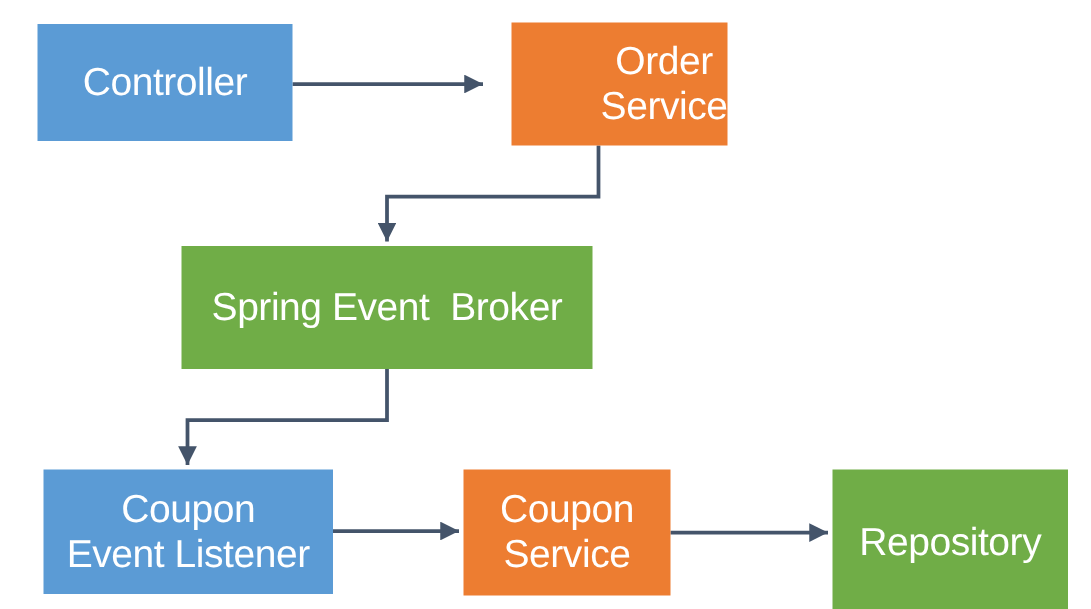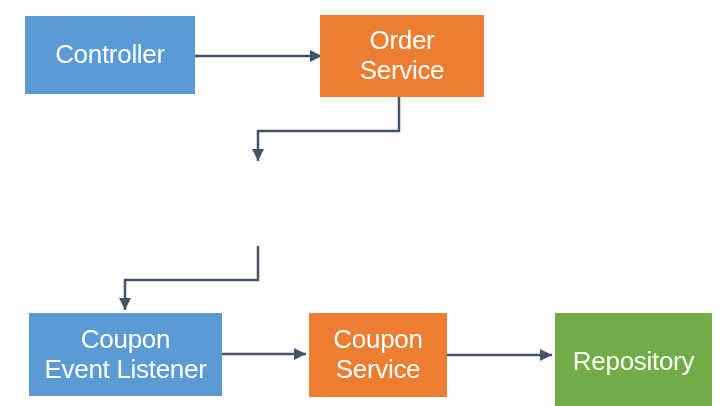--- a/index.html
+++ b/index.html
@@ -36,21 +36,21 @@
     line-height: 1.14;
     letter-spacing: -0.3px;
     text-align: center;
   }
 
   .node .label {
     white-space: pre-wrap;
   }
 
   #node-controller            { left: 25px;  top: 16px;  width: 170px; height: 78px; }
-  #node-order-service         { left: 320px; top: 15px;  width: 164px; height: 82px; }
+  #node-order-service         { left: 341px; top: 15px;  width: 144px; height: 82px; justify-content: flex-end; }
   #node-spring-event-broker   { left: 121px; top: 164px; width: 274px; height: 82px; }
   #node-coupon-event-listener { left: 29px;  top: 313px; width: 193px; height: 83px; }
   #node-coupon-service        { left: 309px; top: 313px; width: 138px; height: 84px; }
   #node-repository            { left: 555px; top: 313px; width: 157px; height: 98px; }
 </style>
 </head>
 <body>
 
 <div class="stage">
 
@@ -74,20 +74,23 @@
 
   <div class="node" id="node-controller" style="background-color: rgb(91, 155, 213);">
     <span class="label">Controller</span>
   </div>
 
   <div class="node" id="node-order-service" style="background-color: rgb(237, 125, 49);">
     <span class="label">Order
 Service</span>
   </div>
 
+  <div class="node" id="node-spring-event-broker" style="background-color: rgb(112, 173, 71);">
+    <span class="label">Spring Event  Broker</span>
+  </div>
 
   <div class="node" id="node-coupon-event-listener" style="background-color: rgb(91, 155, 213);">
     <span class="label">Coupon
 Event Listener</span>
   </div>
 
   <div class="node" id="node-coupon-service" style="background-color: rgb(237, 125, 49);">
     <span class="label">Coupon
 Service</span>
   </div>

